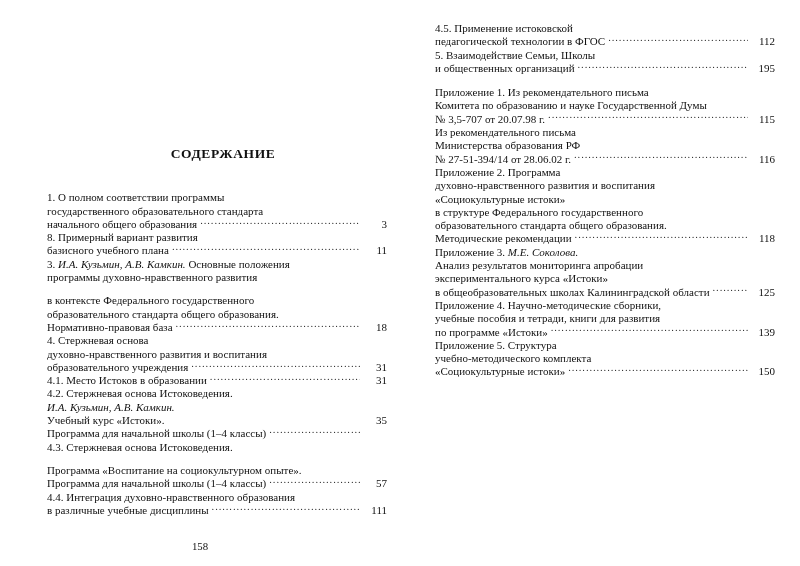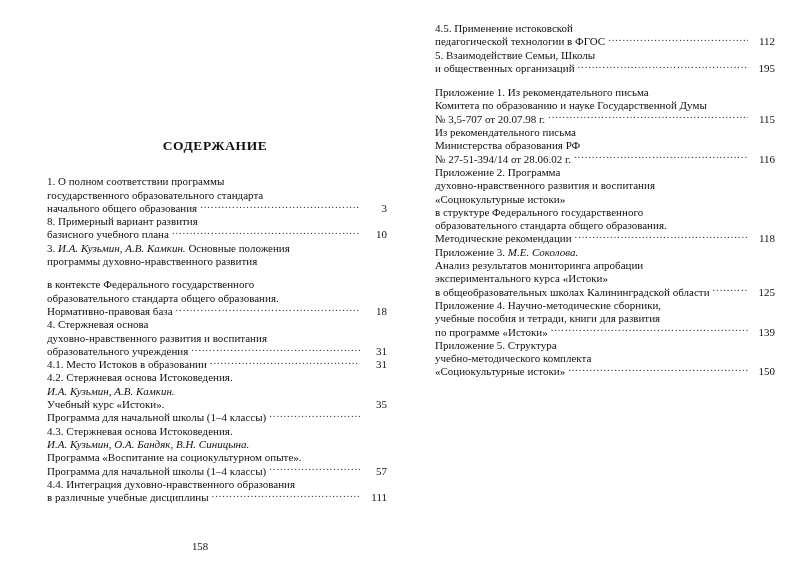--- a/index.html
+++ b/index.html
@@ -27,21 +27,21 @@
   }
   .column-left  { left: 47px; }
   .column-right { left: 435px; }
 
   .toc-heading {
     font-size: 13.5px;
     font-weight: bold;
     letter-spacing: 0.6px;
     text-align: center;
     width: 320px;
-    margin: 8px;
+    margin: 16px;
     padding: 0;
   }
 
   
   .line {
     display: flex;
     align-items: baseline;
     font-size: 11px;
     line-height: 13.3px;
     white-space: nowrap;
@@ -116,21 +116,21 @@
         </div>
         <div>
           <div class="line no-leader">
             <span class="txt">8. Примерный вариант развития</span>
             <span class="leader"></span>
             <span class="pg"></span>
           </div>
           <div class="line">
             <span class="txt">базисного учебного плана </span>
             <span class="leader"></span>
-            <span class="pg">10</span>
+            <span class="pg">11</span>
           </div>
         </div>
         <div>
           <div class="line no-leader">
             <span class="txt">3. <span class="ital">И.А. Кузьмин, А.В. Камкин.</span> Основные положения</span>
             <span class="leader"></span>
             <span class="pg"></span>
           </div>
           <div class="line no-leader">
             <span class="txt">программы духовно-нравственного развития</span>
@@ -203,21 +203,20 @@
             <span class="pg"></span>
           </div>
         </div>
         <div>
           <div class="line no-leader">
             <span class="txt">4.3. Стержневая основа Истоковедения.</span>
             <span class="leader"></span>
             <span class="pg"></span>
           </div>
           <div class="line no-leader">
-            <span class="txt"><span class="ital">И.А. Кузьмин, О.А. Бандяк, В.Н. Синицына.</span></span>
             <span class="leader"></span>
             <span class="pg"></span>
           </div>
           <div class="line no-leader">
             <span class="txt">Программа «Воспитание на социокультурном опыте».</span>
             <span class="leader"></span>
             <span class="pg"></span>
           </div>
           <div class="line">
             <span class="txt">Программа для начальной школы (1–4 классы) </span>

